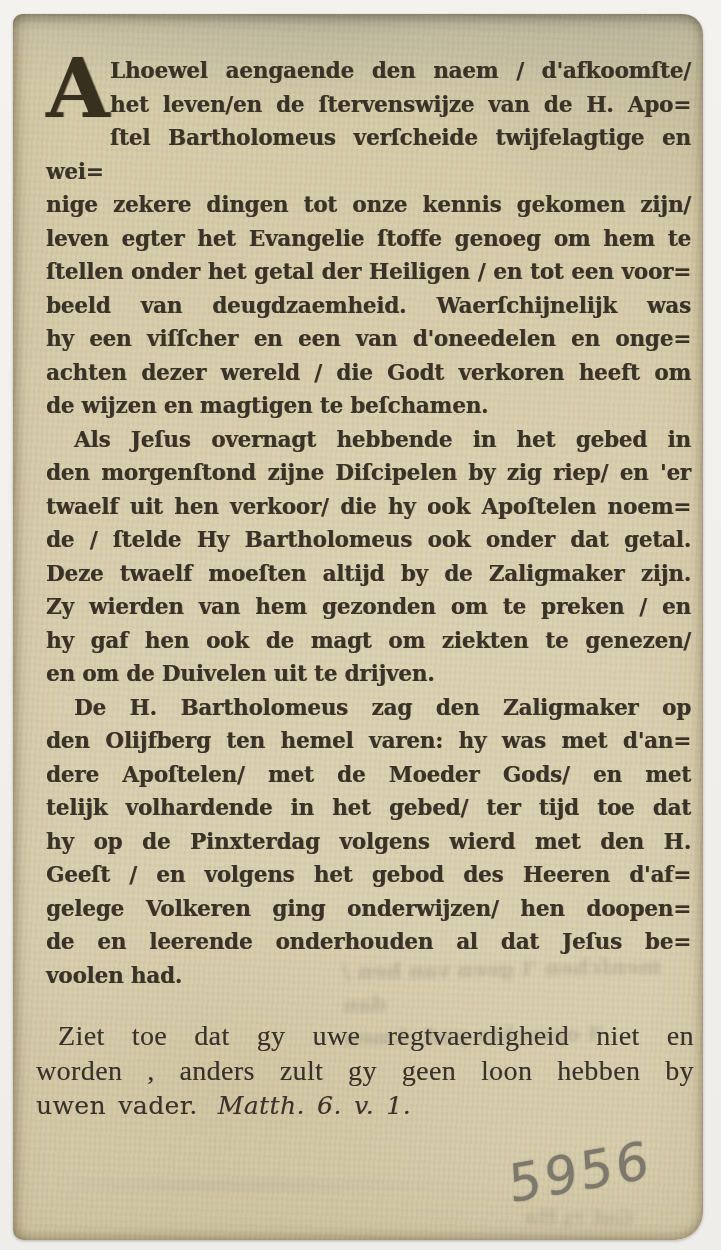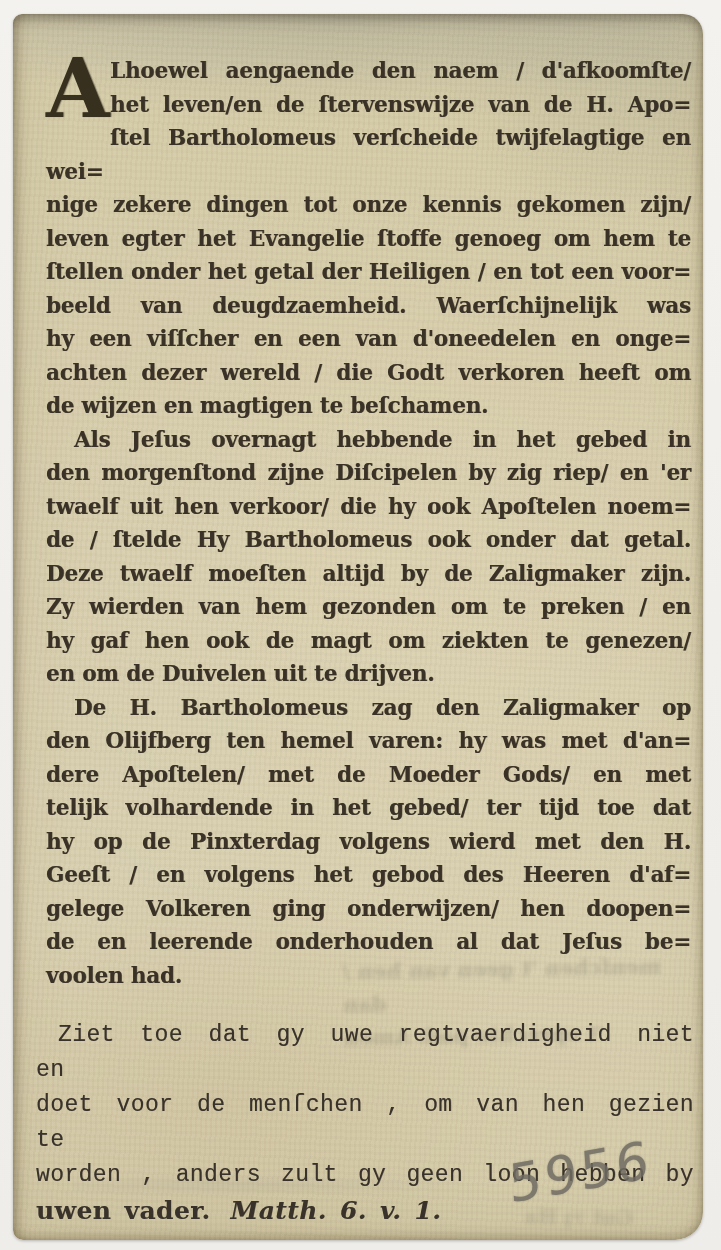--- a/index.html
+++ b/index.html
@@ -32,26 +32,26 @@
                font-size:21.5px;line-height:33.5px;color:#3a3227;
                letter-spacing:-0.2px;
                text-shadow:0.5px 0 0.6px rgba(55,45,30,0.55);}
   .para + .para.blackletter{}
   .line{text-align:justify;text-align-last:justify;white-space:normal;}
   .line.lastline{text-align-last:left;}
   .line.indent{text-indent:28px;}
   .dropcap{float:left;width:56px;height:64px;margin:4px 8px 0 0;
            font-size:82px;line-height:60px;font-weight:700;color:#37301f;
            text-shadow:1px 0 1px rgba(50,42,25,0.5);}
-  .roman{font-family:Liberation Mono, monospace;font-weight:400;
-         font-size:23px;line-height:35px;color:#39322b;margin-top:26px;
+  .roman{font-family:Liberation Serif, serif;font-weight:400;
+         font-size:28px;line-height:35px;color:#39322b;margin-top:26px;
          margin-left:-10px;width:658px;word-spacing:4px;letter-spacing:0.4px;
          text-shadow:0.3px 0 0.4px rgba(55,48,35,0.4);}
   .roman .line.indent{text-indent:22px;}
-  .roman-last{font-family:"DejaVu Serif",serif;font-weight:700;
+  .roman-last{font-family:"DejaVu Serif",serif;font-weight:400;
               font-size:25px;line-height:35px;color:#39322b;
               margin-left:-10px;word-spacing:4px;letter-spacing:0.4px;
               text-shadow:0.3px 0 0.4px rgba(55,48,35,0.4);}
   .cite{font-style:italic;margin-left:20px;}
   .ghost{position:absolute;left:330px;top:938px;width:360px;
          transform:scaleX(-1) rotate(1deg);filter:blur(2px);opacity:0.30;
          color:#7b7566;font-family:"DejaVu Serif",serif;font-weight:700;
          font-size:21px;line-height:33px;text-align:right;pointer-events:none;}
   .ghost2{position:absolute;left:340px;top:1188px;width:280px;
           transform:scaleX(-1) rotate(-1deg);filter:blur(2.5px);opacity:0.22;
@@ -113,21 +113,20 @@
           <div class="line">telijk volhardende in het gebed/ ter tijd toe dat</div>
           <div class="line">hy op de Pinxterdag volgens wierd met den H.</div>
           <div class="line">Geeſt / en volgens het gebod des Heeren d'af=</div>
           <div class="line">gelege Volkeren ging onderwijzen/ hen doopen=</div>
           <div class="line">de en leerende onderhouden al dat Jeſus be=</div>
           <div class="line lastline">voolen had.</div>
         </div>
 
       <div class="para roman">
           <div class="line indent">Ziet toe dat gy uwe regtvaerdigheid niet en</div>
-          <div class="line">doet voor de menſchen , om van hen gezien te</div>
           <div class="line">worden , anders zult gy geen loon hebben by</div>
         </div>
 
       <div class="roman-last">
         <span>uwen vader.</span><span class="cite">Matth. 6. v. 1.</span>
       </div>
 
     </div>
 
     <div class="pencil">5956</div>

